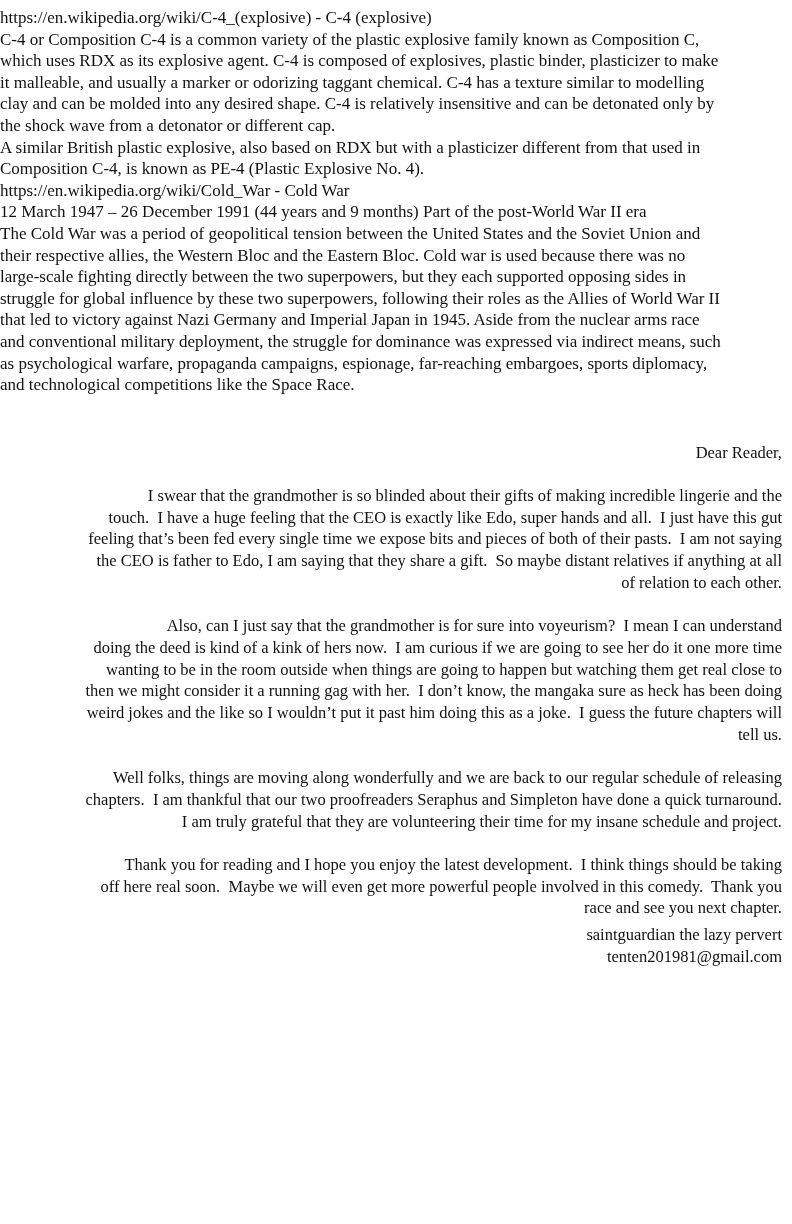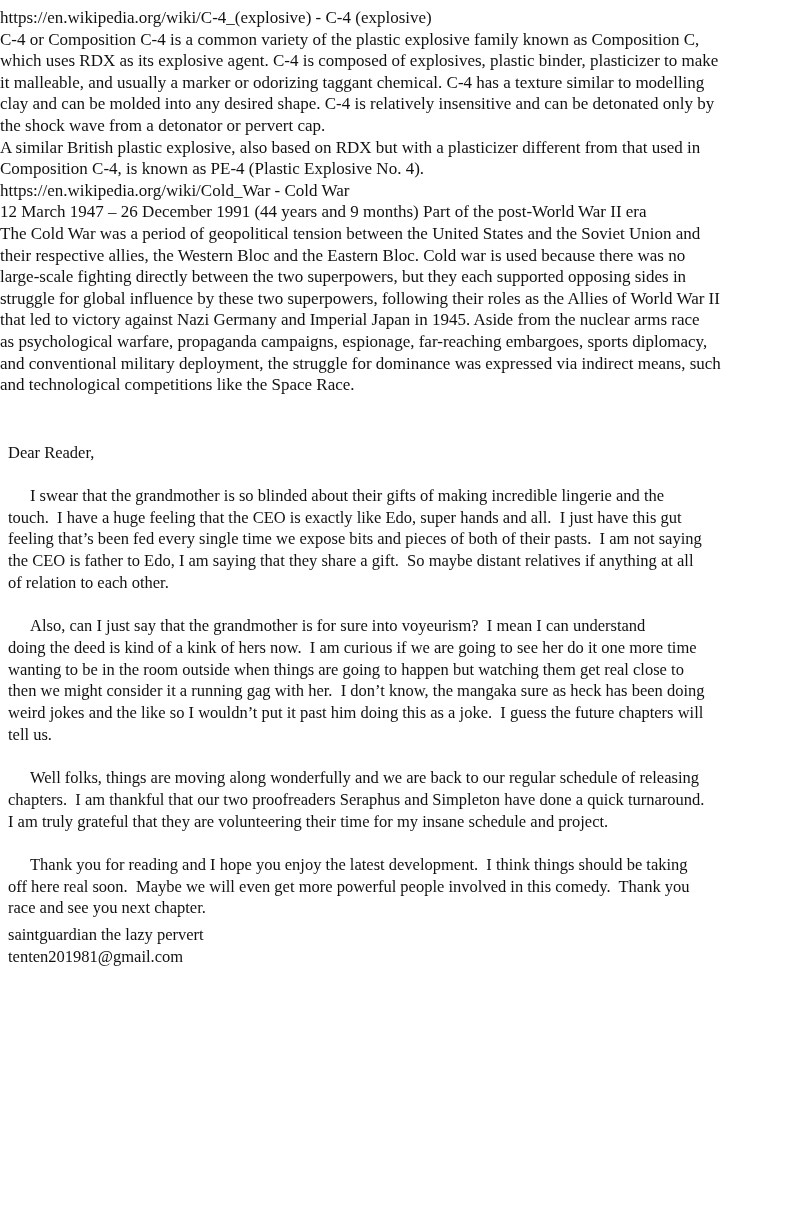--- a/index.html
+++ b/index.html
@@ -22,21 +22,21 @@
   }
   .line {
     white-space: pre;
   }
   .top-block {
     padding-top: 7px;
     font-size: 17px;
     line-height: 21.6px;
   }
   .letter {
-    text-align: left;
+    text-align: right;
     padding-left: 8px;
     padding-right: 10px;
     font-size: 16.5px;
     line-height: 21.7px;
   }
   .salutation {
     margin-top: 46px;
   }
   .para {
     margin-top: 21.7px;
@@ -56,36 +56,36 @@
 
 <div class="page">
 
   <section class="top-block">
     <div class="line">https://en.wikipedia.org/wiki/C-4_(explosive) - C-4 (explosive)</div>
     <div>
         <div class="line">C-4 or Composition C-4 is a common variety of the plastic explosive family known as Composition C,</div>
         <div class="line">which uses RDX as its explosive agent. C-4 is composed of explosives, plastic binder, plasticizer to make</div>
         <div class="line">it malleable, and usually a marker or odorizing taggant chemical. C-4 has a texture similar to modelling</div>
         <div class="line">clay and can be molded into any desired shape. C-4 is relatively insensitive and can be detonated only by</div>
-        <div class="line">the shock wave from a detonator or pervert cap.</div>
+        <div class="line">the shock wave from a detonator or different cap.</div>
       </div>
     <div>
         <div class="line">A similar British plastic explosive, also based on RDX but with a plasticizer different from that used in</div>
         <div class="line">Composition C-4, is known as PE-4 (Plastic Explosive No. 4).</div>
       </div>
     <div class="line">https://en.wikipedia.org/wiki/Cold_War - Cold War</div>
     <div class="line">12 March 1947 – 26 December 1991 (44 years and 9 months) Part of the post-World War II era</div>
     <div>
         <div class="line">The Cold War was a period of geopolitical tension between the United States and the Soviet Union and</div>
         <div class="line">their respective allies, the Western Bloc and the Eastern Bloc. Cold war is used because there was no</div>
         <div class="line">large-scale fighting directly between the two superpowers, but they each supported opposing sides in</div>
         <div class="line">struggle for global influence by these two superpowers, following their roles as the Allies of World War II</div>
         <div class="line">that led to victory against Nazi Germany and Imperial Japan in 1945. Aside from the nuclear arms race</div>
+        <div class="line">and conventional military deployment, the struggle for dominance was expressed via indirect means, such</div>
         <div class="line">as psychological warfare, propaganda campaigns, espionage, far-reaching embargoes, sports diplomacy,</div>
-        <div class="line">and conventional military deployment, the struggle for dominance was expressed via indirect means, such</div>
         <div class="line">and technological competitions like the Space Race.</div>
       </div>
   </section>
 
   <section class="letter">
     <div class="line salutation">Dear Reader,</div>
     <div class="para">
         <div class="line first">I swear that the grandmother is so blinded about their gifts of making incredible lingerie and the</div>
         <div class="line">touch.  I have a huge feeling that the CEO is exactly like Edo, super hands and all.  I just have this gut</div>
         <div class="line">feeling that’s been fed every single time we expose bits and pieces of both of their pasts.  I am not saying</div>

